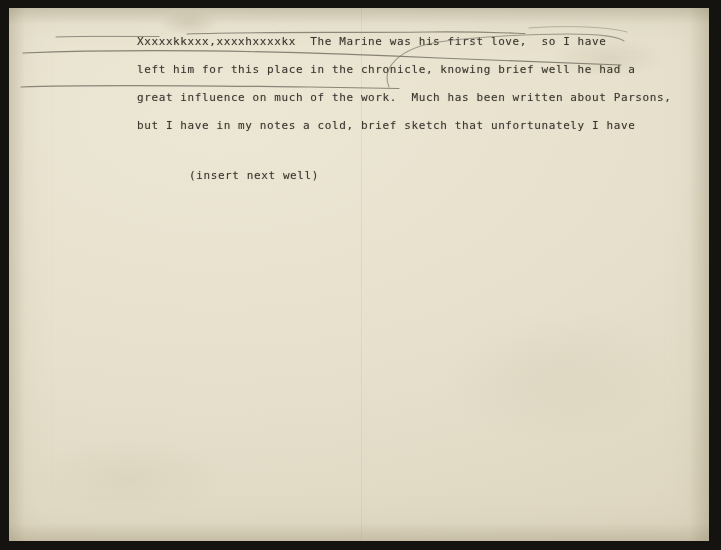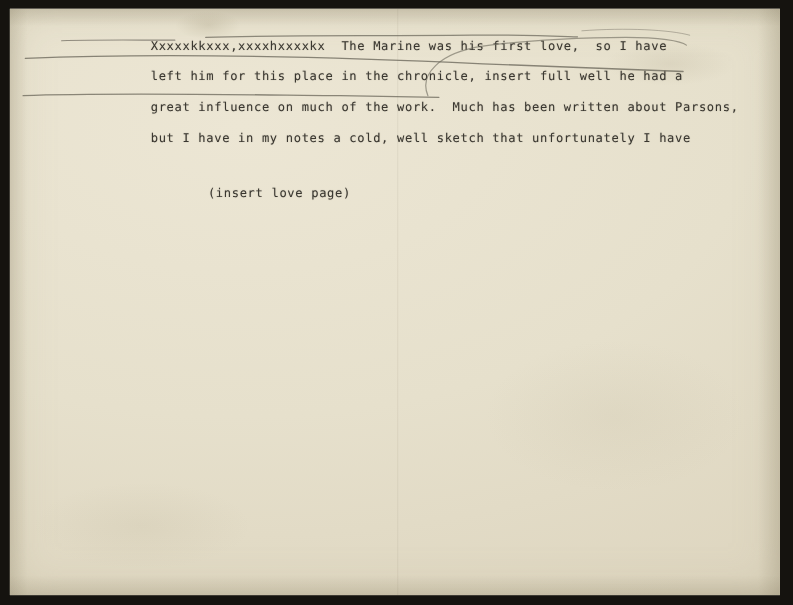--- a/index.html
+++ b/index.html
@@ -94,24 +94,24 @@
     <div class="blotch b4"></div>
     <div class="crease crease-v"></div>
 
     <div class="edge-dark edge-top"></div>
     <div class="edge-dark edge-left"></div>
     <div class="edge-dark edge-right"></div>
     <div class="edge-dark edge-bottom"></div>
 
     <div id="typed-body">
       <div class="line">Xxxxxkkxxx,xxxxhxxxxkx  The Marine was his first love,  so I have</div>
-      <div class="line">left him for this place in the chronicle, insert full well he had a</div>
+      <div class="line">left him for this place in the chronicle, knowing brief well he had a</div>
       <div class="line">great influence on much of the work.  Much has been written about Parsons,</div>
-      <div class="line">but I have in my notes a cold, well sketch that unfortunately I have</div>
-      <div class="line indent-note">(insert love page)</div>
+      <div class="line">but I have in my notes a cold, brief sketch that unfortunately I have</div>
+      <div class="line indent-note">(insert next well)</div>
     </div>
 
     <svg id="pencil-layer" viewBox="0 0 700 533" preserveAspectRatio="none">
 
       <path d="M 178 26 C 250 23.5, 330 25, 420 24 C 470 23.5, 500 25, 516 25.5" stroke="#6e6a5e" stroke-width="1.1" fill="none" opacity="0.75" stroke-linecap="round"></path>
 
       <path d="M 47 29 C 80 28, 110 28.5, 150 28.5" stroke="#55524a" stroke-width="1" fill="none" opacity="0.6" stroke-linecap="round"></path>
 
       <path d="M 14 45 C 140 40, 300 44, 430 50 C 520 54, 580 56, 612 57" stroke="#6e6a5e" stroke-width="1.2" fill="none" opacity="0.8" stroke-linecap="round"></path>
 

